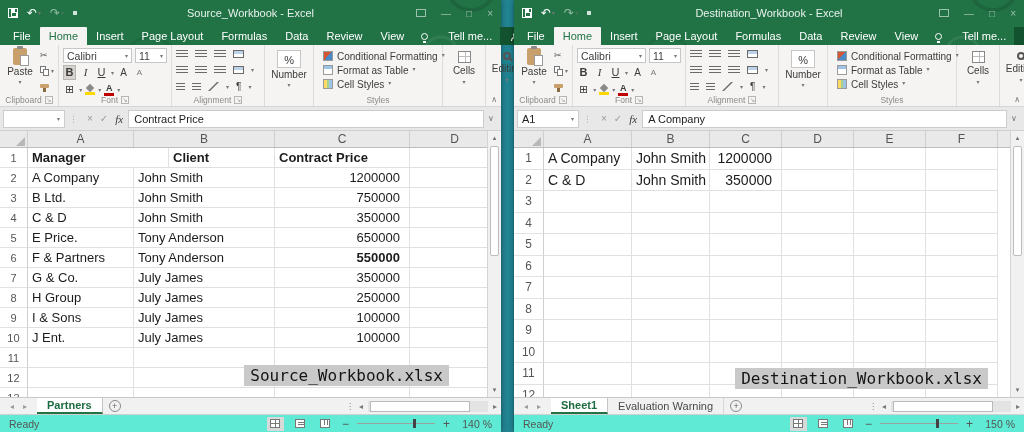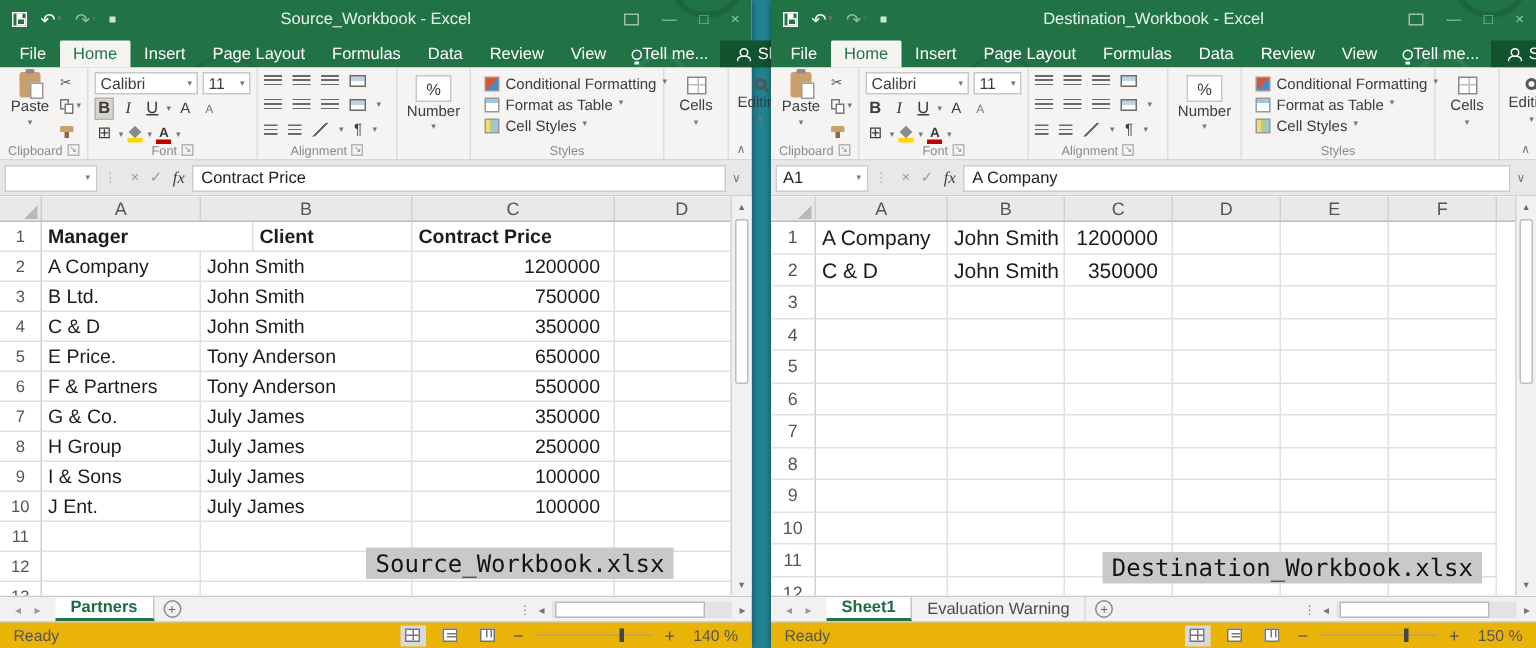--- a/index.html
+++ b/index.html
@@ -24,21 +24,21 @@
   .saveico{width:10px;height:10px;border:1px solid #fff;position:relative;display:inline-block}
   .saveico:after{content:'';position:absolute;left:2px;top:0;width:4px;height:3px;background:#fff}
   .saveico:before{content:'';position:absolute;left:2px;bottom:0;width:4px;height:3px;border:1px solid #fff}
   .tiny-sq{width:4px;height:4px;background:#fff;opacity:.8}
   .title{position:absolute;left:0;right:0;text-align:center;font-size:11px;color:#e8f2ec;pointer-events:none}
   .winctl{margin-left:auto;display:flex;gap:15px;align-items:center;opacity:.55;z-index:1;font-size:10px}
   .ctlsq{width:10px;height:8px;border:1px solid #fff}
   .tabsrow{display:flex;align-items:flex-end;height:19px;padding-left:4px;font-size:11px}
   .rtab{padding:3px 9px;color:#fff;white-space:nowrap}
   .rtab.active{background:#f5f4f2;color:#217346;border-radius:1px 1px 0 0}
-  .tellme{display:flex;align-items:center;gap:0;color:#fff;padding:3px 8px;white-space:nowrap}
+  .tellme{display:flex;align-items:center;gap:20px;color:#fff;padding:3px 8px;white-space:nowrap}
   .bulb{width:7px;height:7px;border:1px solid #fff;border-radius:50%;position:relative;display:inline-block}
   .bulb:after{content:'';position:absolute;left:1px;top:7px;width:3px;height:2px;background:#fff}
   .share{margin-left:auto;background:#12522e;display:flex;align-items:center;gap:5px;padding:3px 11px;white-space:nowrap}
   .person{width:9px;height:9px;position:relative;display:inline-block}
   .person:before{content:'';position:absolute;left:2px;top:0;width:4px;height:4px;border:1px solid #fff;border-radius:50%}
   .person:after{content:'';position:absolute;left:0;bottom:0;width:8px;height:3px;border:1px solid #fff;border-bottom:none;border-radius:4px 4px 0 0}
 
   
   .ribbon{height:62px;background:#f5f4f2;border-bottom:1px solid #d5d5d5;display:flex;font-size:10px;color:#3c3c3c;position:relative;flex-shrink:0}
   .rgroup{position:relative;border-right:1px solid #dcdcdc;padding:3px 4px 13px;display:flex;gap:4px}
@@ -125,21 +125,21 @@
   .stabs{display:flex;align-items:stretch}
   .stab{padding:0 10px;display:flex;align-items:center;border-right:1px solid #d8d8d8;color:#4a4a4a}
   .stab.active{background:#fff;color:#1d6b40;font-weight:bold;border-bottom:2px solid #217346;border-right:1px solid #c4c4c4}
   .addsheet{width:24px;display:flex;align-items:center;justify-content:center}
   .addsheet i{width:12px;height:12px;border:1px solid #8a8a8a;border-radius:50%;font-size:9px;line-height:10px;text-align:center;color:#666;font-style:normal}
   .hscroll{margin-left:auto;display:flex;align-items:center;gap:5px;padding-right:4px;color:#777;font-size:8px}
   .htrack{width:120px;height:11px;background:#e3e3e3;position:relative}
   .hthumb{position:absolute;left:2px;top:0;height:11px;width:100px;background:#fff;border:1px solid #b9b9b9}
 
   
-  .statusbar{height:18px;background:#eab308;border-top:1px solid #d0d0d0;display:flex;align-items:center;font-size:10.5px;color:#555;padding:0 9px;flex-shrink:0}
+  .statusbar{height:18px;background:#5eead4;border-top:1px solid #d0d0d0;display:flex;align-items:center;font-size:10.5px;color:#555;padding:0 9px;flex-shrink:0}
   .sright{margin-left:auto;display:flex;align-items:center;gap:8px}
   .vico{width:17px;height:14px;display:flex;align-items:center;justify-content:center}
   .vico.active{background:#d9d9d9}
   .vico i{width:10px;height:9px;border:1px solid #777;display:block}
   .vico.v1 i{background:linear-gradient(#777 0 0) 0 3px/100% 1px no-repeat,linear-gradient(#777 0 0) 4px 0/1px 100% no-repeat,#fff}
   .vico.v2 i{background:linear-gradient(#777 0 0) 2px 2px/6px 1px no-repeat,linear-gradient(#777 0 0) 2px 4px/6px 1px no-repeat,#fff}
   .vico.v3 i{background:linear-gradient(#777 0 0) 3px 0/1px 5px no-repeat,linear-gradient(#777 0 0) 6px 0/1px 5px no-repeat,#fff}
   .zminus,.zplus{font-size:12px;color:#555}
   .ztrack{width:78px;height:1px;background:#a0a0a0;position:relative}
   .zthumb{position:absolute;left:72%;top:-4px;width:3px;height:9px;background:#444}
@@ -381,21 +381,21 @@
           <div class="gnum" style="width: 28px;">5</div>
           <div class="gcell" style="width: 106px;">E Price.</div>
           <div class="gcell" style="width: 141px;">Tony Anderson</div>
           <div class="gcell num" style="width: 135px;">650000</div>
           <div class="gcell" style="width: 90px;"></div>
         </div>
         <div class="grow" style="height: 20px;">
           <div class="gnum" style="width: 28px;">6</div>
           <div class="gcell" style="width: 106px;">F &amp; Partners</div>
           <div class="gcell" style="width: 141px;">Tony Anderson</div>
-          <div class="gcell num" style="width: 135px;">550000</div>
+          <div class="gcell num" style="width: 135px; font-weight: bold;">550000</div>
           <div class="gcell" style="width: 90px;"></div>
         </div>
         <div class="grow" style="height: 20px;">
           <div class="gnum" style="width: 28px;">7</div>
           <div class="gcell" style="width: 106px;">G &amp; Co.</div>
           <div class="gcell" style="width: 141px;">July James</div>
           <div class="gcell num" style="width: 135px;">350000</div>
           <div class="gcell" style="width: 90px;"></div>
         </div>
         <div class="grow" style="height: 20px;">

